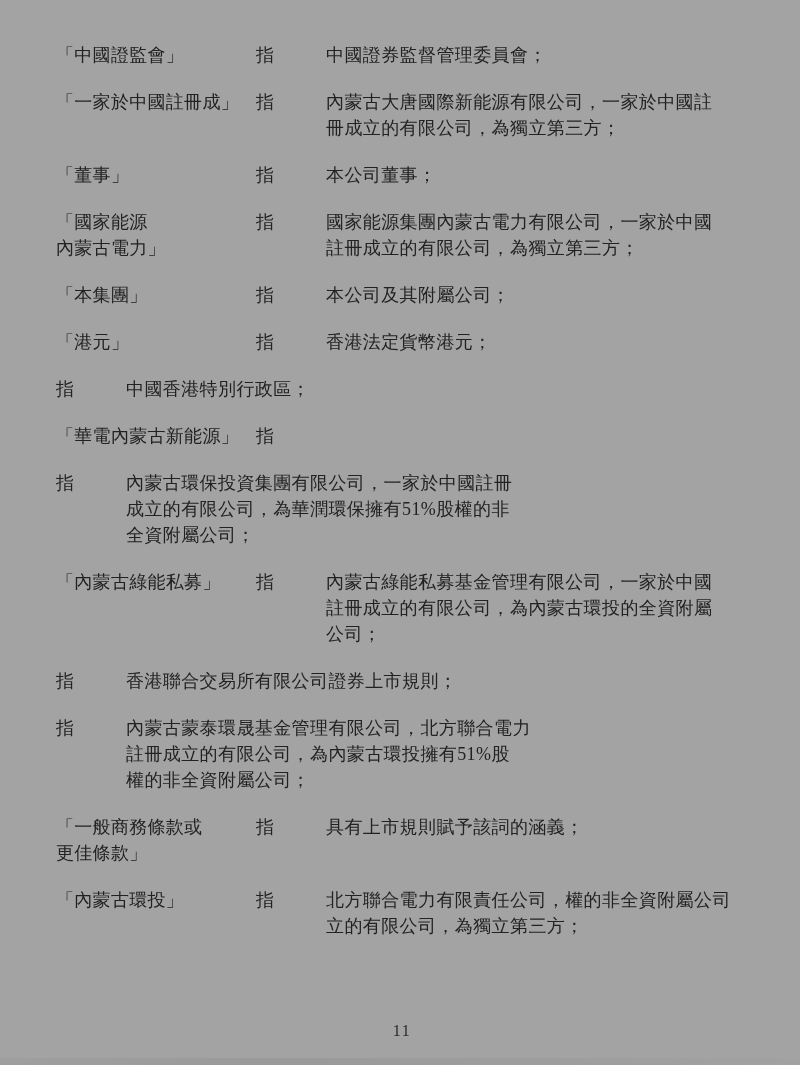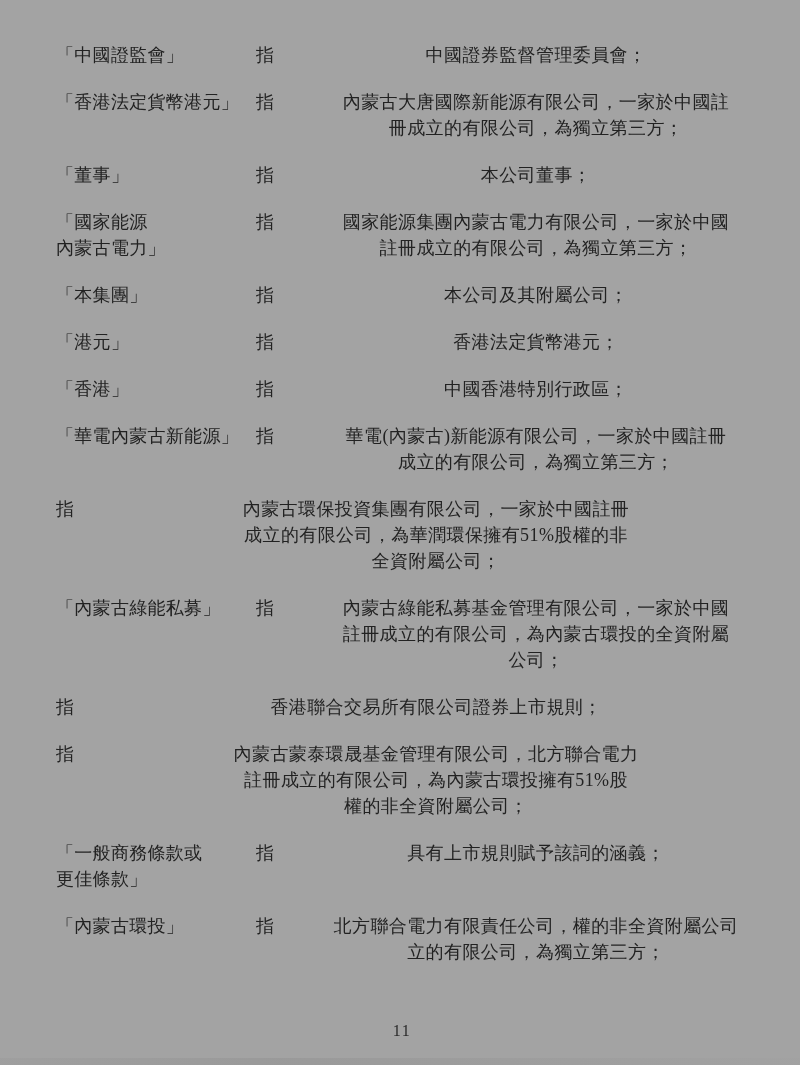--- a/index.html
+++ b/index.html
@@ -30,21 +30,20 @@
     letter-spacing: 0.3px;
   }
   .zhi {
     flex: 0 0 70px;
     width: 70px;
   }
   .def {
     flex: 1 1 auto;
     white-space: pre-line; 
     letter-spacing: 0.4px;
-    text-align: center;
   }
   .page-number {
     position: absolute;
     left: 4px;
     right: 0;
     top: 1022px;
     text-align: center;
     font-size: 16px;
     letter-spacing: 1.5px;
     color: #2a2a2a;
@@ -68,21 +67,21 @@
 <div class="page">
   <div class="glossary">
 
     <div class="row">
       <div class="term">「中國證監會」</div>
       <div class="zhi">指</div>
       <div class="def">中國證券監督管理委員會；</div>
     </div>
 
     <div class="row">
-      <div class="term">「香港法定貨幣港元」</div>
+      <div class="term">「一家於中國註冊成」</div>
       <div class="zhi">指</div>
       <div class="def">內蒙古大唐國際新能源有限公司，一家於中國註
 冊成立的有限公司，為獨立第三方；</div>
     </div>
 
     <div class="row">
       <div class="term">「董事」</div>
       <div class="zhi">指</div>
       <div class="def">本公司董事；</div>
     </div>
@@ -101,30 +100,27 @@
       <div class="def">本公司及其附屬公司；</div>
     </div>
 
     <div class="row">
       <div class="term">「港元」</div>
       <div class="zhi">指</div>
       <div class="def">香港法定貨幣港元；</div>
     </div>
 
     <div class="row">
-      <div class="term">「香港」</div>
       <div class="zhi">指</div>
       <div class="def">中國香港特別行政區；</div>
     </div>
 
     <div class="row">
       <div class="term">「華電內蒙古新能源」</div>
       <div class="zhi">指</div>
-      <div class="def">華電(內蒙古)新能源有限公司，一家於中國註冊
-成立的有限公司，為獨立第三方；</div>
     </div>
 
     <div class="row">
       <div class="zhi">指</div>
       <div class="def">內蒙古環保投資集團有限公司，一家於中國註冊
 成立的有限公司，為華潤環保擁有51%股權的非
 全資附屬公司；</div>
     </div>
 
     <div class="row">

